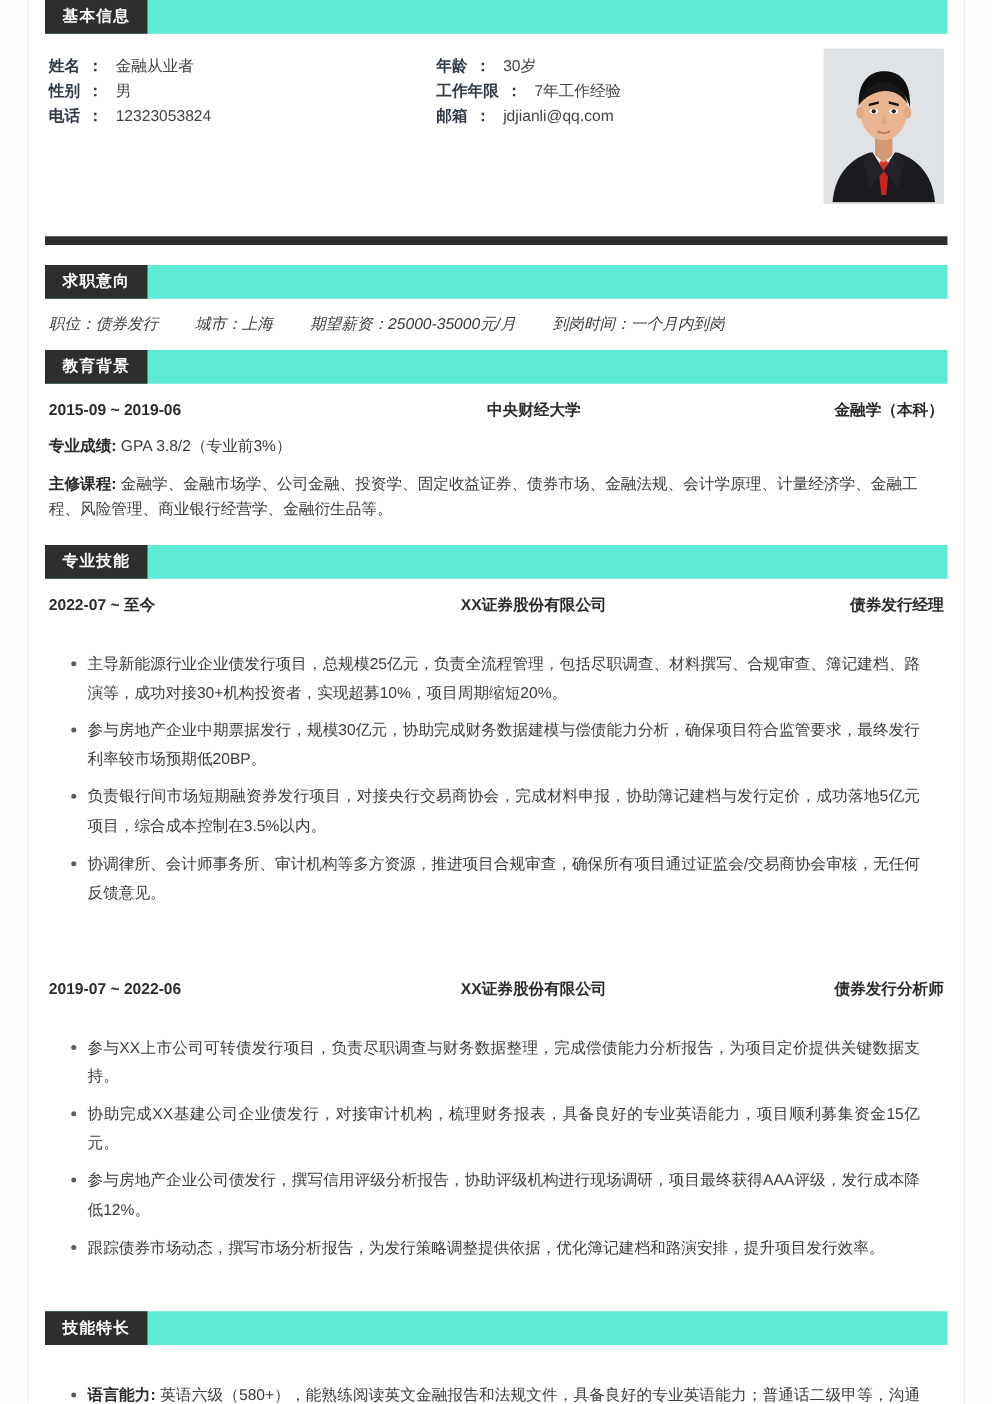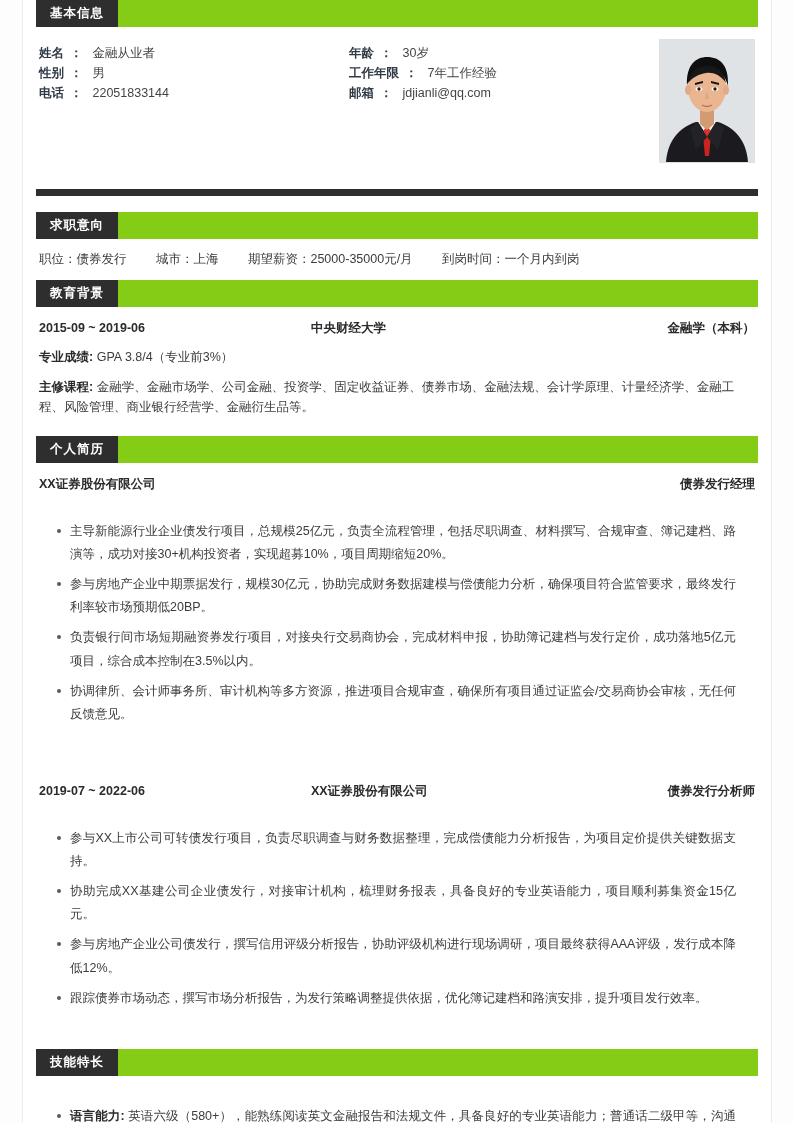--- a/index.html
+++ b/index.html
@@ -50,21 +50,21 @@
   .doc-subtitle {
     font-size: 12.5px;
     color: #9a9a9a;
     letter-spacing: 0.6px;
   }
 
   
   .section-head {
     position: relative;
     height: 27px;
-    background: #84cc16;
+    background: #5eead4;
     margin: 0 13px 0 13px;
   }
   .section-head .tag {
     position: absolute;
     left: 0;
     top: 0;
     height: 27px;
     min-width: 80px;
     background: #2e2e2e;
     color: #ffffff;
@@ -127,36 +127,37 @@
     background: #2e2e2e;
     margin: 8px 13px 16px 13px;
   }
 
   
   .intent-line {
     font-size: 12.5px;
     color: #3c3c3c;
     padding: 12px 16px 12px 16px;
     white-space: nowrap;
+    font-style: italic;
   }
   .intent-line .item { margin-right: 26px; }
   .intent-line .item:last-child { margin-right: 0; }
 
   
   .entry-head {
     display: flex;
     align-items: baseline;
     font-size: 12.5px;
     font-weight: bold;
     color: #2b2b2b;
     padding: 13px 16px 10px 16px;
     gap: 22px;
   }
   .entry-head .left { width: 250px; }
-  .entry-head .mid { flex: 1; }
+  .entry-head .mid { flex: 1; text-align: center; }
   .entry-head .right { width: 190px; text-align: right; }
 
   .kv-line {
     font-size: 12.5px;
     color: #3c3c3c;
     padding: 0 16px 9px 16px;
     line-height: 1.65;
   }
   .kv-line b { color: #2b2b2b; }
 
@@ -219,21 +220,21 @@
         </div>
         <div class="kv">
           <span class="k">工作年限</span>
           <span class="sep">：</span>
           <span class="v">7年工作经验</span>
         </div>
 
         <div class="kv">
           <span class="k">电话</span>
           <span class="sep">：</span>
-          <span class="v">22051833144</span>
+          <span class="v">12323053824</span>
         </div>
         <div class="kv">
           <span class="k">邮箱</span>
           <span class="sep">：</span>
           <span class="v">jdjianli@qq.com</span>
         </div>
       </div>
 
       <div class="photo">
         <svg viewBox="0 0 94 122" preserveAspectRatio="xMidYMid slice">
@@ -289,35 +290,36 @@
     <div class="section-head">
       <div class="tag">教育背景</div>
     </div>
     <div class="entry-head">
       <div class="left">2015-09 ~ 2019-06</div>
       <div class="mid">中央财经大学</div>
       <div class="right">金融学（本科）</div>
     </div>
     <div class="kv-line">
       <b>专业成绩:</b>
-      <span>GPA 3.8/4（专业前3%）</span>
+      <span>GPA 3.8/2（专业前3%）</span>
     </div>
     <div class="kv-line">
       <b>主修课程:</b>
       <span>金融学、金融市场学、公司金融、投资学、固定收益证券、债券市场、金融法规、会计学原理、计量经济学、金融工程、风险管理、商业银行经营学、金融衍生品等。</span>
     </div>
 
     <div class="gap-sm"></div>
 
     <div class="section-head">
-      <div class="tag">个人简历</div>
+      <div class="tag">专业技能</div>
     </div>
 
     <div>
       <div class="entry-head">
+        <div class="left">2022-07 ~ 至今</div>
         <div class="mid">XX证券股份有限公司</div>
         <div class="right">债券发行经理</div>
       </div>
       <ul class="bullets">
         <li>主导新能源行业企业债发行项目，总规模25亿元，负责全流程管理，包括尽职调查、材料撰写、合规审查、簿记建档、路演等，成功对接30+机构投资者，实现超募10%，项目周期缩短20%。</li>
         <li>参与房地产企业中期票据发行，规模30亿元，协助完成财务数据建模与偿债能力分析，确保项目符合监管要求，最终发行利率较市场预期低20BP。</li>
         <li>负责银行间市场短期融资券发行项目，对接央行交易商协会，完成材料申报，协助簿记建档与发行定价，成功落地5亿元项目，综合成本控制在3.5%以内。</li>
         <li>协调律所、会计师事务所、审计机构等多方资源，推进项目合规审查，确保所有项目通过证监会/交易商协会审核，无任何反馈意见。</li>
       </ul>
     </div>

